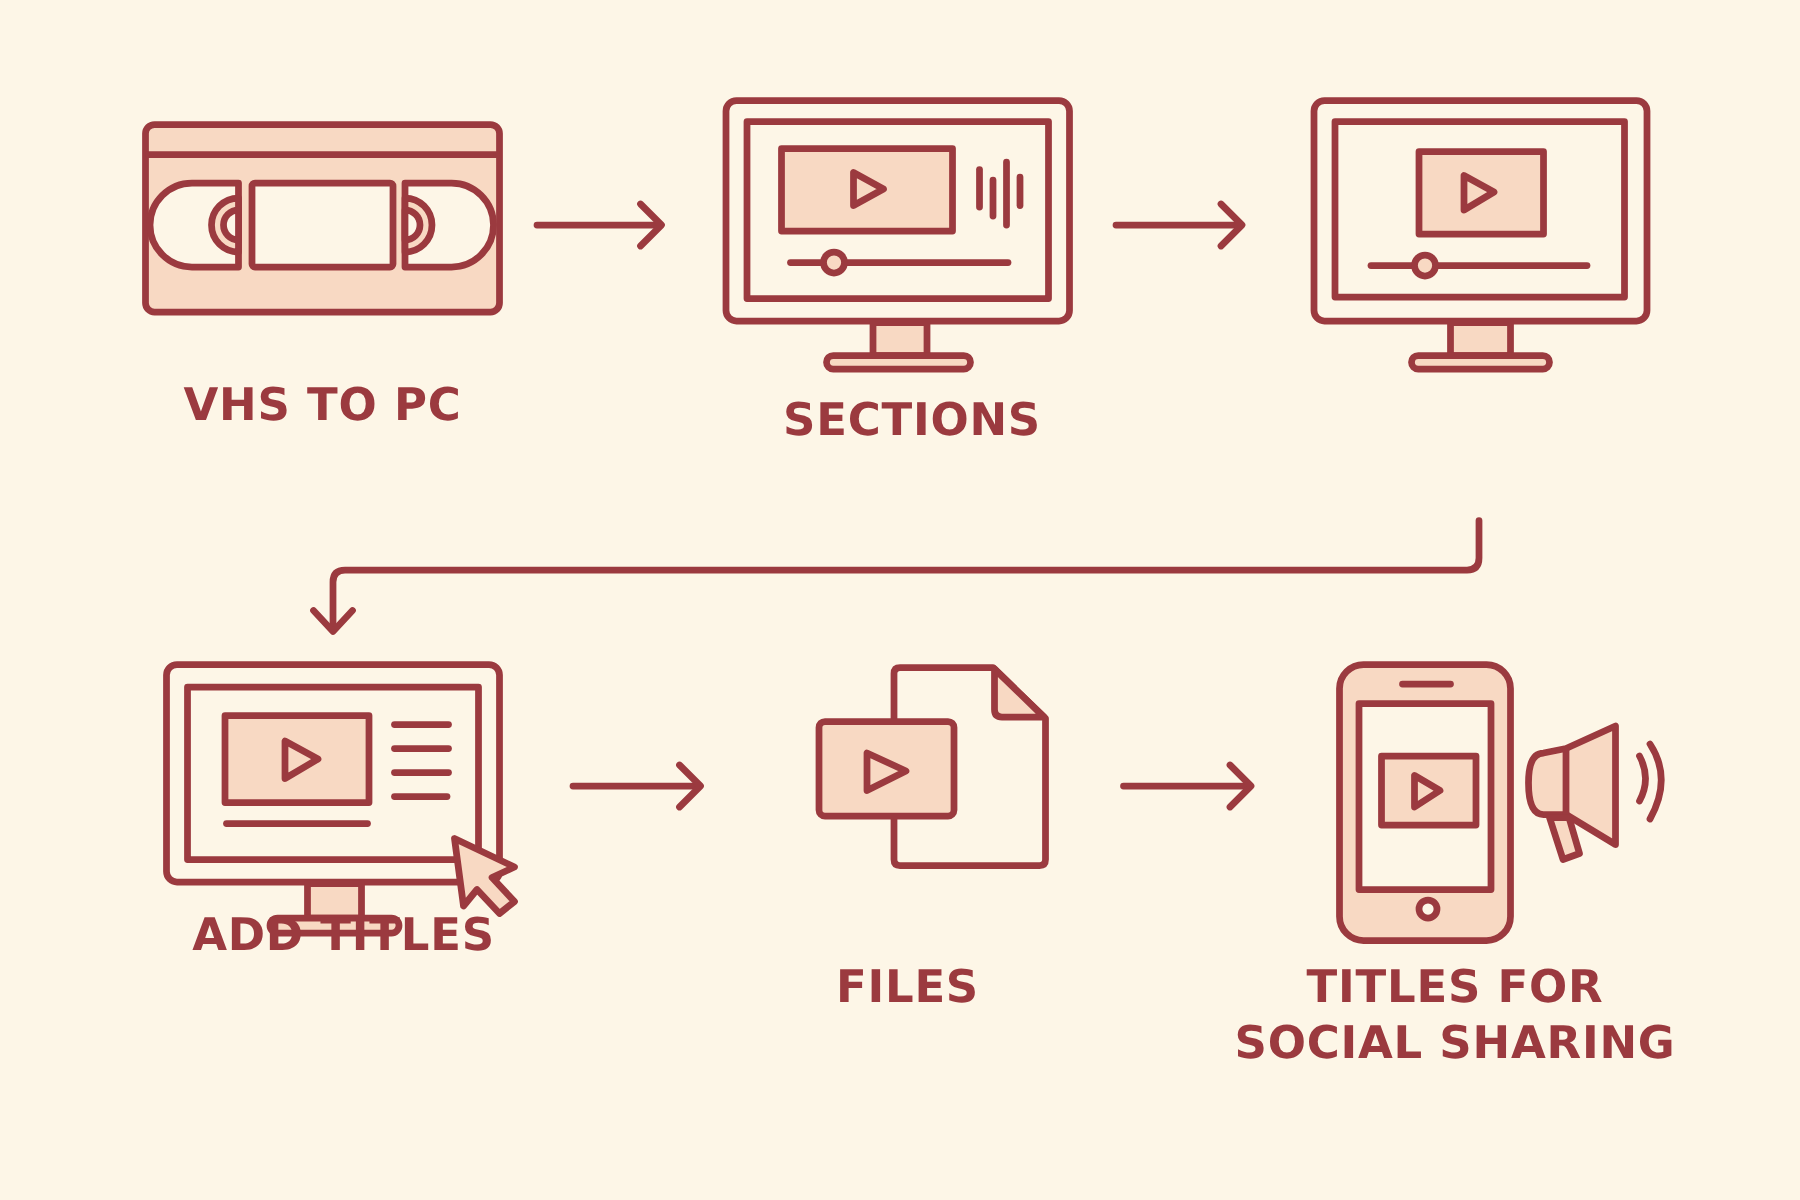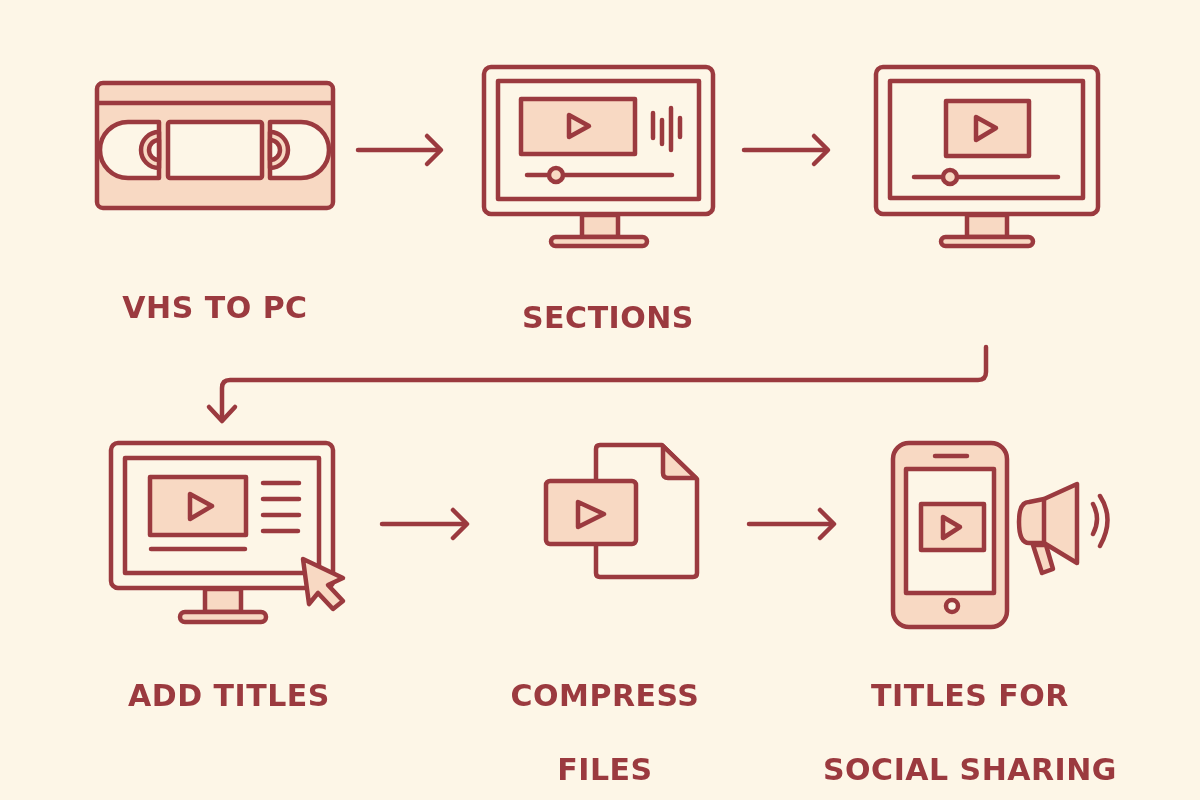--- a/index.html
+++ b/index.html
@@ -17,21 +17,21 @@
     .label {
       position: absolute;
       color: #9B3A3F;
       font-weight: bold;
       font-size: 30px;
       line-height: 37px;
       text-align: center;
       letter-spacing: 0.5px;
       white-space: nowrap;
     }
-    .label span { display: block; margin-top: 37px; }
+    .label span { display: block; }
   </style>
 </head>
 <body>
 
 <div class="canvas">
 
   <svg class="art" width="1200" height="800" viewBox="0 0 1200 800">
 
     <g>
       <rect class="fill" x="97" y="83" width="236" height="125" rx="6"></rect>
@@ -144,26 +144,25 @@
     <span>VHS TO PC</span>
   </div>
 
   <div class="label" style="left:455px; top:262px; width:306px;">
     <span>SECTIONS</span>
   </div>
 
   <div class="label" style="left:840px; top:262px; width:296px;">
   </div>
 
-  <div class="label" style="left:88px; top:640px; width:282px;text-align:center;">
+  <div class="label" style="left:88px; top:605px; width:282px;text-align:center;">
     <span>ADD TITLES</span>
   </div>
 
   <div class="label" style="left:500px; top:640px; width:210px;">
-    <span>COMPRESS</span>
     <span>FILES</span>
   </div>
 
   <div class="label" style="left:822px; top:640px; width:296px;">
     <span>TITLES FOR</span>
     <span>SOCIAL SHARING</span>
   </div>
 </div>
 
 </body></html>

